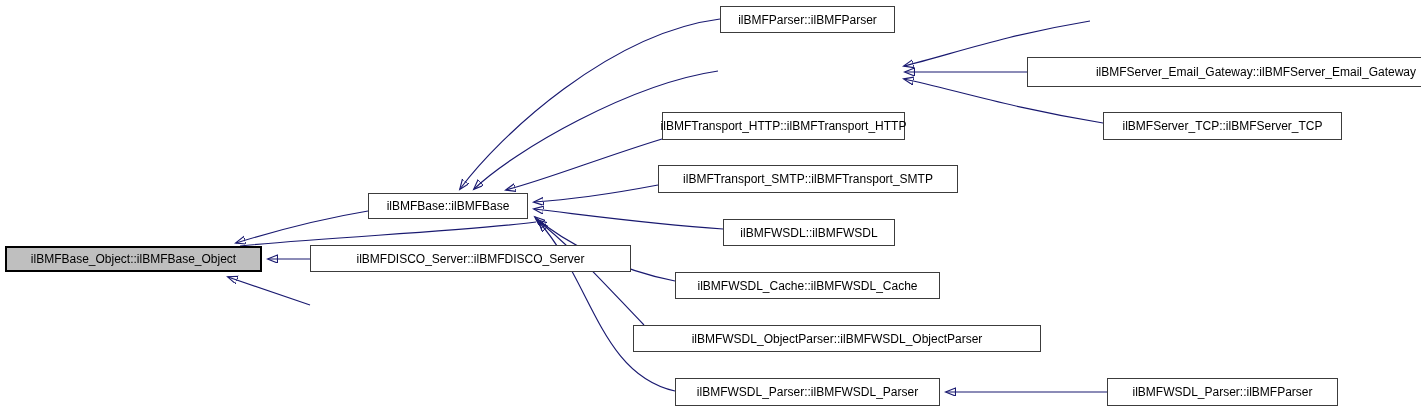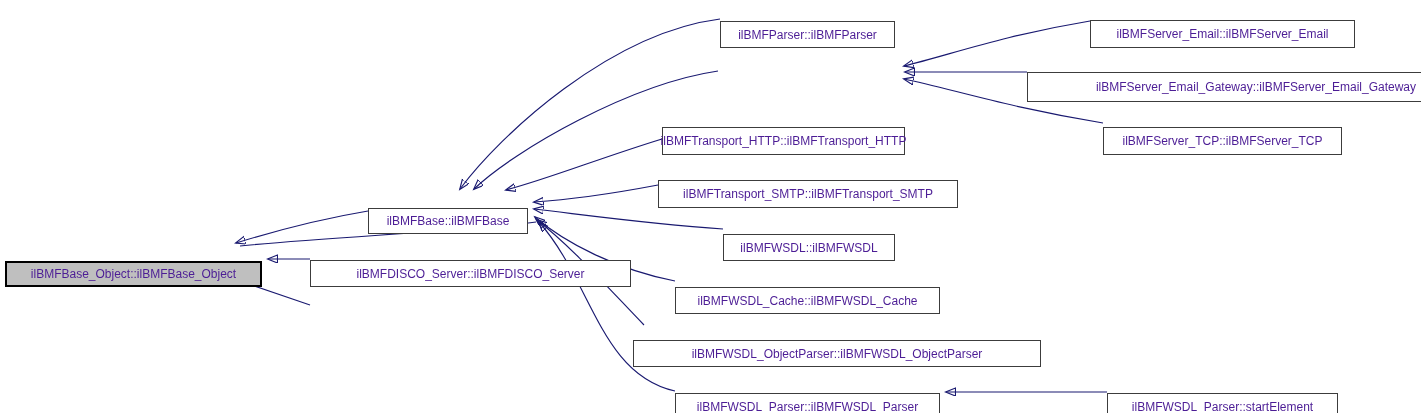--- a/index.html
+++ b/index.html
@@ -10,26 +10,25 @@
     font-family:"Liberation Sans", sans-serif;
     overflow:hidden;
   }
   .edges{position:absolute;left:0;top:0;width:1421px;height:413px;}
   .edges path{fill:none;stroke:#191970;stroke-width:1.15;}
   .node{
     position:absolute;
     box-sizing:border-box;
     background:#ffffff;
     border:1px solid #3c3c3c;
-    color:#4c1d95;
+    color:#000000;
     font-size:12px;
     display:flex;align-items:center;justify-content:center;
     white-space:nowrap;
     z-index:2;
-    margin-top:15px;
   }
   .node.root{
     background:#bfbfbf;
     border:2px solid #000000;
     text-align:right;
   }
 </style>
 </head>
 <body>
 
@@ -78,21 +77,20 @@
   <div class="node" style="left:658px;top:165px;width:300px;height:28px">ilBMFTransport_SMTP::ilBMFTransport_SMTP</div>
 
   <div class="node" style="left:723px;top:219px;width:172px;height:27px">ilBMFWSDL::ilBMFWSDL</div>
 
   <div class="node" style="left:675px;top:272px;width:265px;height:27px">ilBMFWSDL_Cache::ilBMFWSDL_Cache</div>
 
   <div class="node" style="left:633px;top:325px;width:408px;height:27px">ilBMFWSDL_ObjectParser::ilBMFWSDL_ObjectParser</div>
 
   <div class="node" style="left:675px;top:378px;width:265px;height:28px">ilBMFWSDL_Parser::ilBMFWSDL_Parser</div>
 
-  <div class="node" style="left:1090px;top:5px;width:265px;height:28px">ilBMFServer_Email::ilBMFServer_Email</div>
 
   <div class="node" style="left:1027px;top:57px;width:458px;height:30px">ilBMFServer_Email_Gateway::ilBMFServer_Email_Gateway</div>
 
   <div class="node" style="left:1103px;top:112px;width:239px;height:28px">ilBMFServer_TCP::ilBMFServer_TCP</div>
 
-  <div class="node" style="left:1107px;top:378px;width:231px;height:28px">ilBMFWSDL_Parser::startElement</div>
+  <div class="node" style="left:1107px;top:378px;width:231px;height:28px">ilBMFWSDL_Parser::ilBMFParser</div>
 
 </div>
 
 </body></html>

